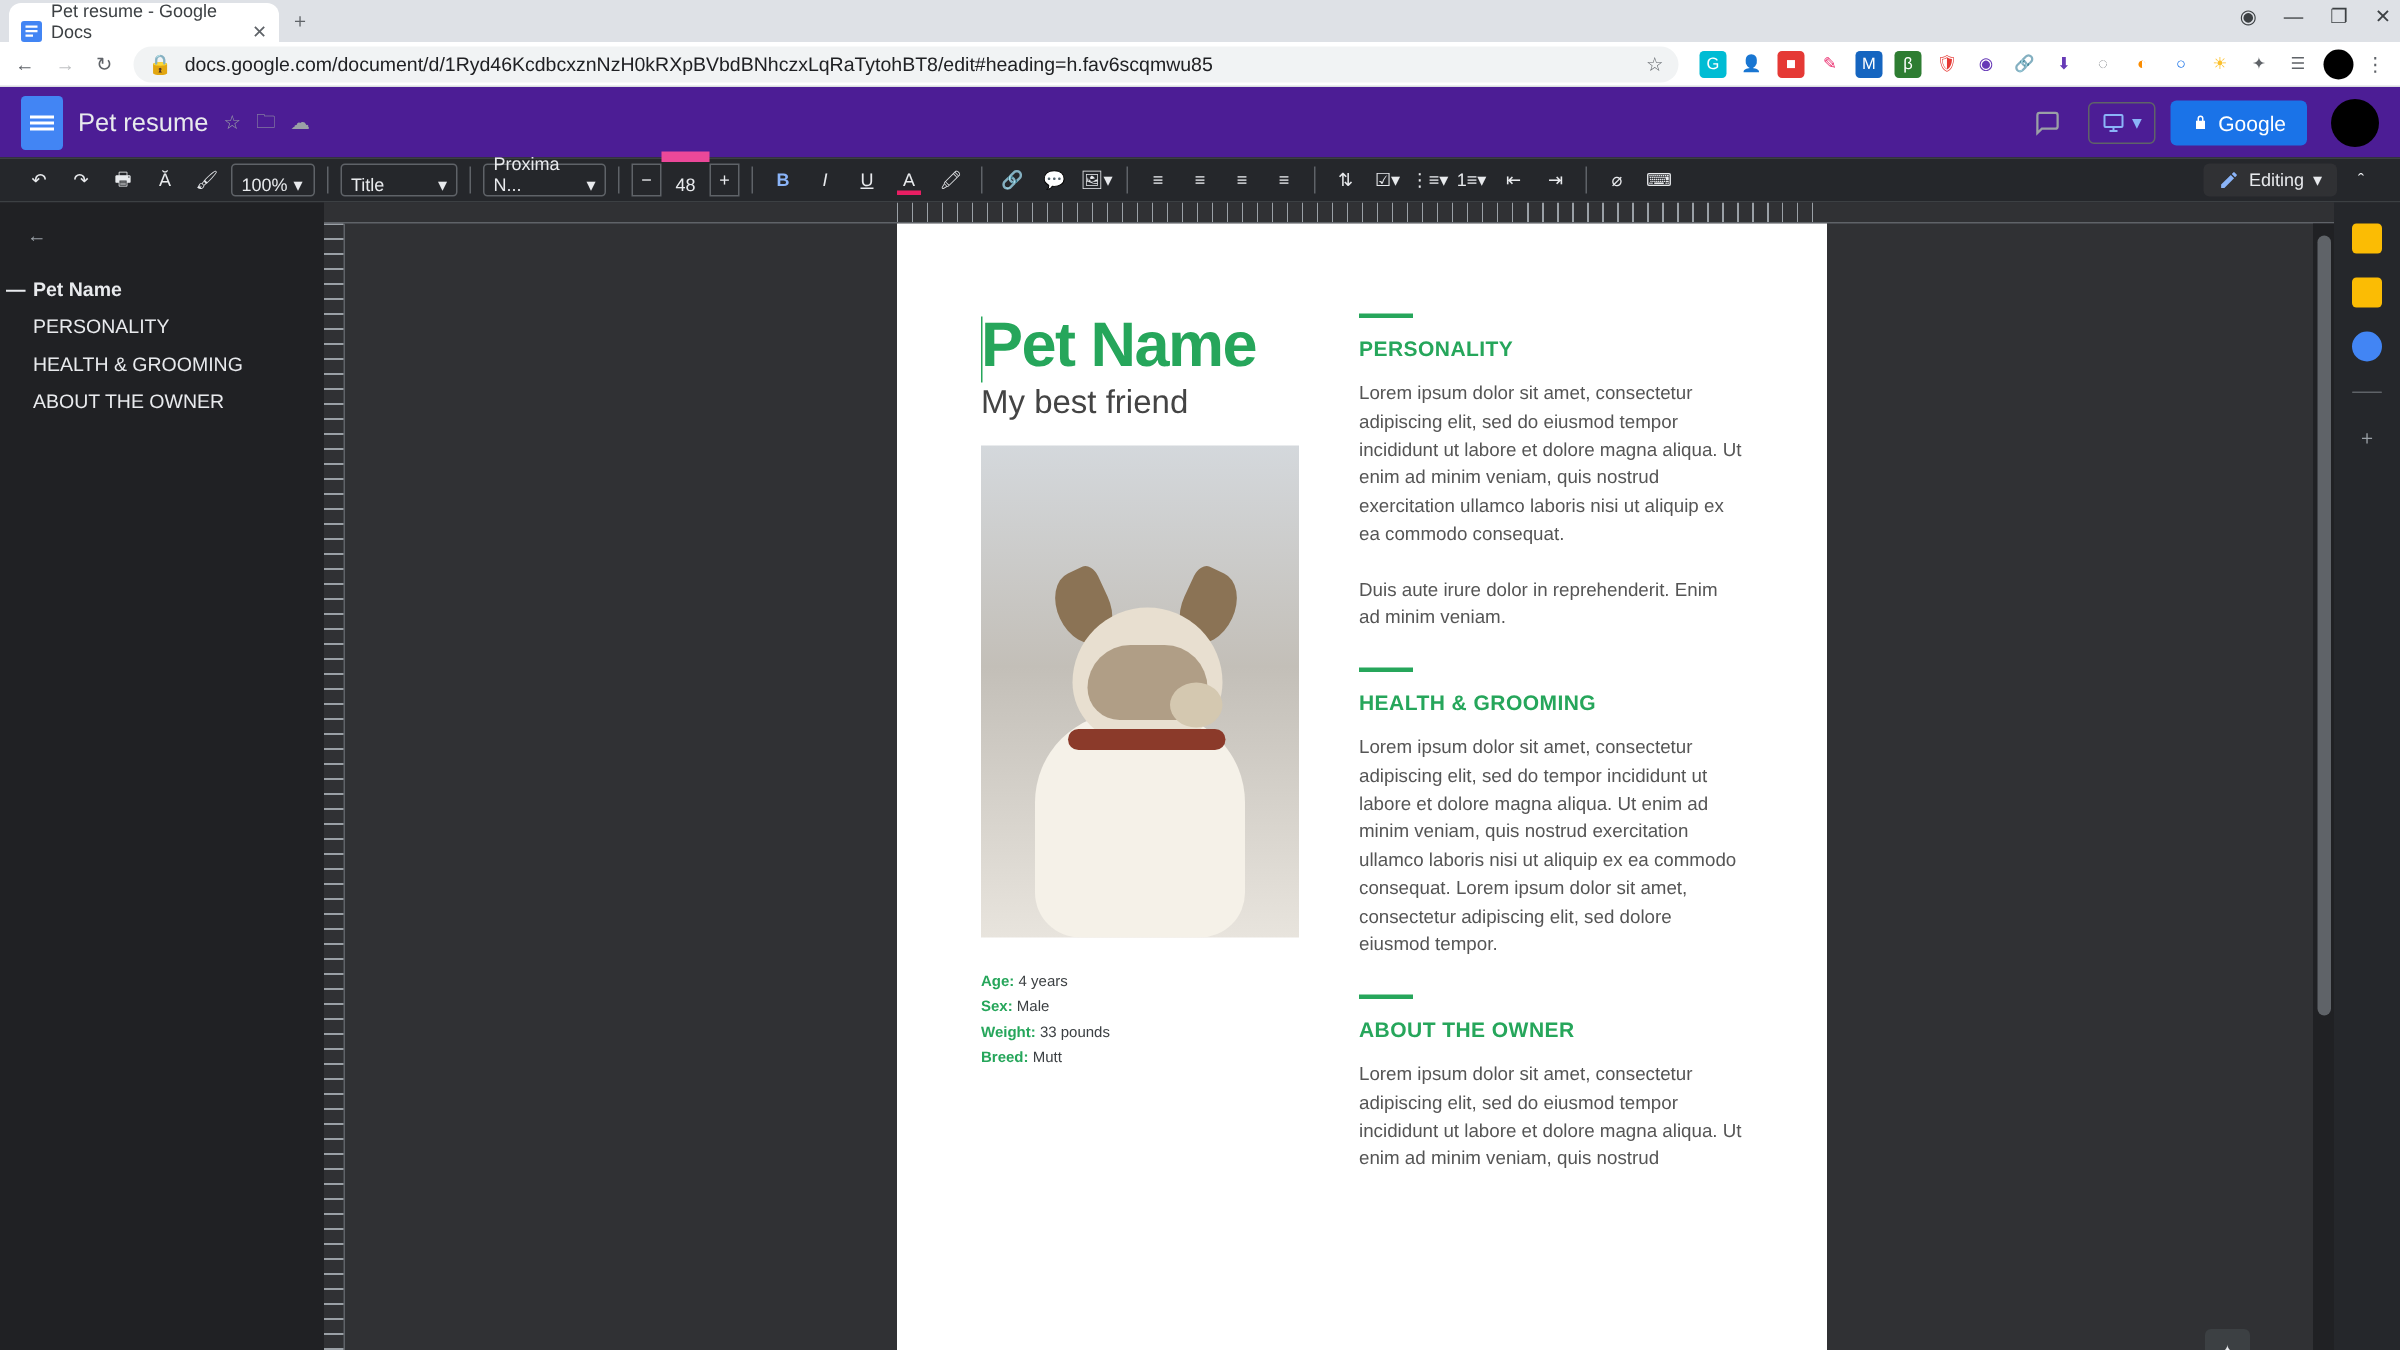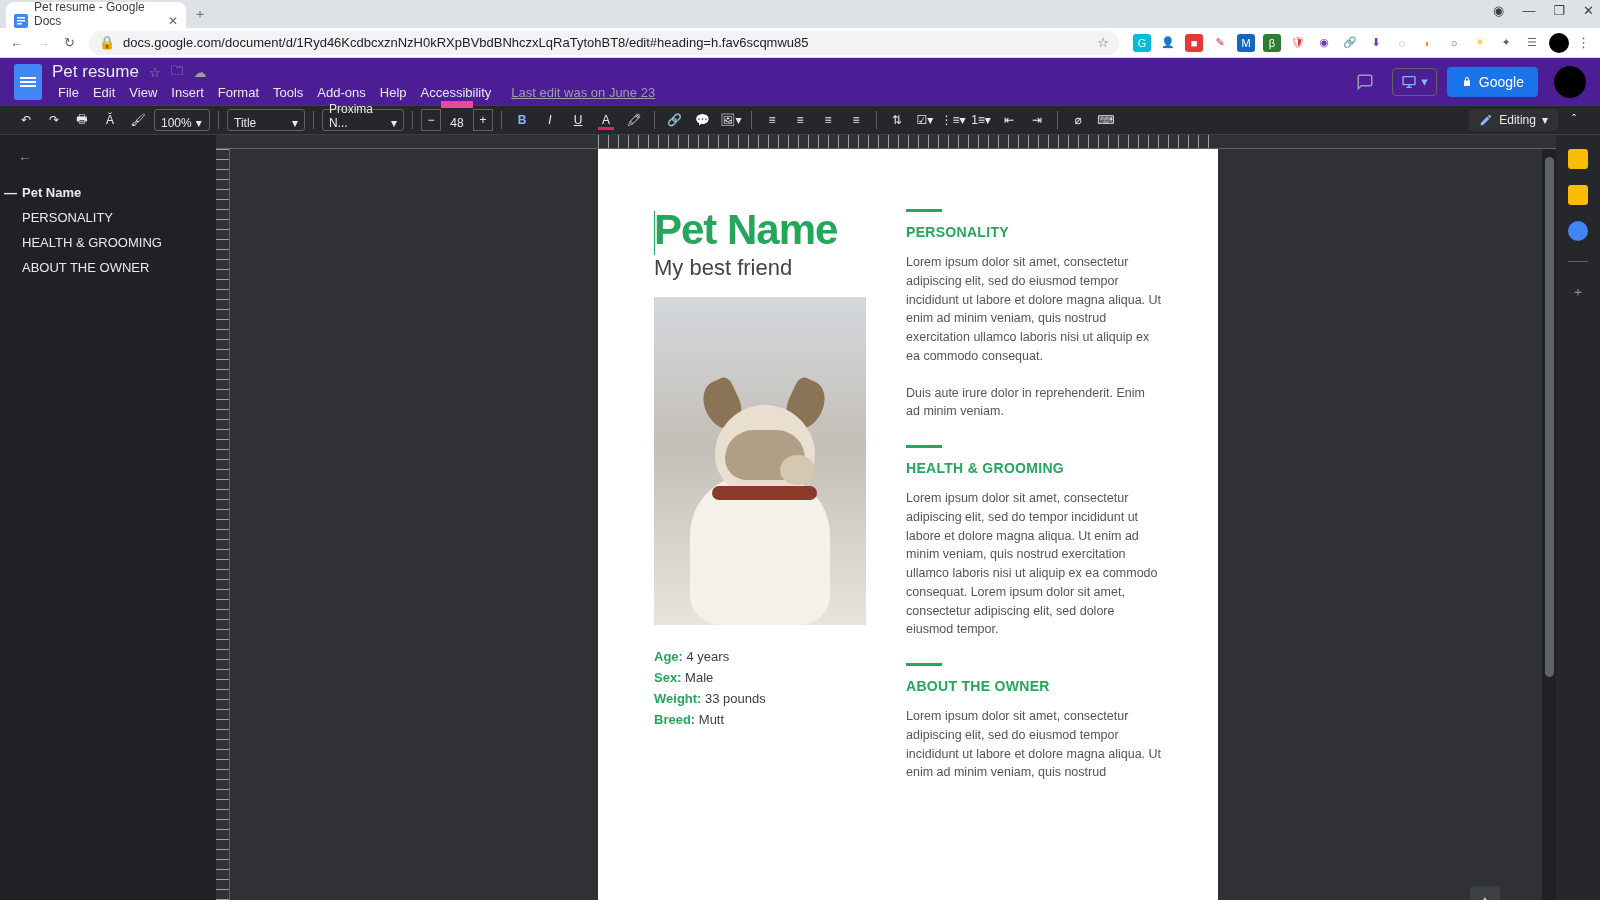--- a/index.html
+++ b/index.html
@@ -66,21 +66,21 @@
   .subtitle{font-size:22px;color:#444;margin-bottom:16px;font-weight:400}
   .pet-photo{width:212px;height:328px;background:linear-gradient(180deg,#d4d8dc 0%,#c3bfb8 45%,#e8e4dd 100%);position:relative;overflow:hidden;margin-bottom:24px}
   .dog{position:absolute;bottom:0;left:50%;transform:translateX(-50%);width:180px;height:250px}
   .dog-body{position:absolute;bottom:0;left:20px;width:140px;height:150px;background:#f5f1e8;border-radius:60px 60px 30px 30px}
   .dog-head{position:absolute;bottom:130px;left:45px;width:100px;height:90px;background:#e8dfd0;border-radius:50px 50px 40px 40px}
   .dog-ear1{position:absolute;bottom:195px;left:35px;width:35px;height:50px;background:#8b7355;border-radius:50% 20% 50% 50%;transform:rotate(-25deg)}
   .dog-ear2{position:absolute;bottom:195px;left:118px;width:35px;height:50px;background:#8b7355;border-radius:20% 50% 50% 50%;transform:rotate(25deg)}
   .dog-face{position:absolute;bottom:145px;left:55px;width:80px;height:50px;background:#8b7355;border-radius:40px 40px 30px 30px;opacity:0.6}
   .dog-snout{position:absolute;bottom:140px;left:110px;width:35px;height:30px;background:#d4c8b0;border-radius:50%}
   .dog-collar{position:absolute;bottom:125px;left:42px;width:105px;height:14px;background:#8b3a2a;border-radius:7px}
-  .stat{font-size:13px;margin-bottom:6px}
+  .stat{font-size:10px;margin-bottom:6px}
   .stat b{color:#26a65b;font-weight:bold}
   .sect-bar{width:36px;height:3px;background:#26a65b;margin-bottom:10px}
   .sect-title{color:#26a65b;font-weight:bold;font-size:14px;letter-spacing:0.3px;margin-bottom:10px}
   .sect-body{margin-bottom:18px}
   .sect{margin-bottom:24px}
   .sect:first-child{margin-top:0}
   
   .right-rail{width:44px;background:#25272b;display:flex;flex-direction:column;align-items:center;padding-top:14px;gap:16px}
   .rail-icon{width:20px;height:20px;border-radius:3px}
   .explore-btn{position:absolute;right:56px;bottom:14px;width:30px;height:30px;background:#3c4043;border-radius:4px;display:flex;align-items:center;justify-content:center;color:#e8eaed;z-index:5}
@@ -139,32 +139,20 @@
 </div>
 
 <div class="docs-header">
   <div class="docs-logo"></div>
   <div class="title-area">
     <div class="title-row">
       <span class="doc-title">Pet resume</span>
       <span class="title-icon">☆</span>
       <span class="title-icon">🗀</span>
       <span class="title-icon">☁</span>
-    </div>
-    <div class="menu-row">
-      <span>File</span>
-      <span>Edit</span>
-      <span>View</span>
-      <span>Insert</span>
-      <span>Format</span>
-      <span>Tools</span>
-      <span>Add-ons</span>
-      <span>Help</span>
-      <span>Accessibility</span>
-      <span class="last-edit">Last edit was on June 23</span>
     </div>
   </div>
   <div class="header-right">
     <div class="icon-btn">
         <svg width="18" height="18" viewBox="0 0 24 24" fill="none" stroke="currentColor" stroke-width="2">
           <path d="M21 15a2 2 0 0 1-2 2H7l-4 4V5a2 2 0 0 1 2-2h14a2 2 0 0 1 2 2z"></path>
         </svg>
       </div>
     <div class="present-btn">
         <svg width="16" height="16" viewBox="0 0 24 24" fill="none" stroke="#8ab4f8" stroke-width="2">

